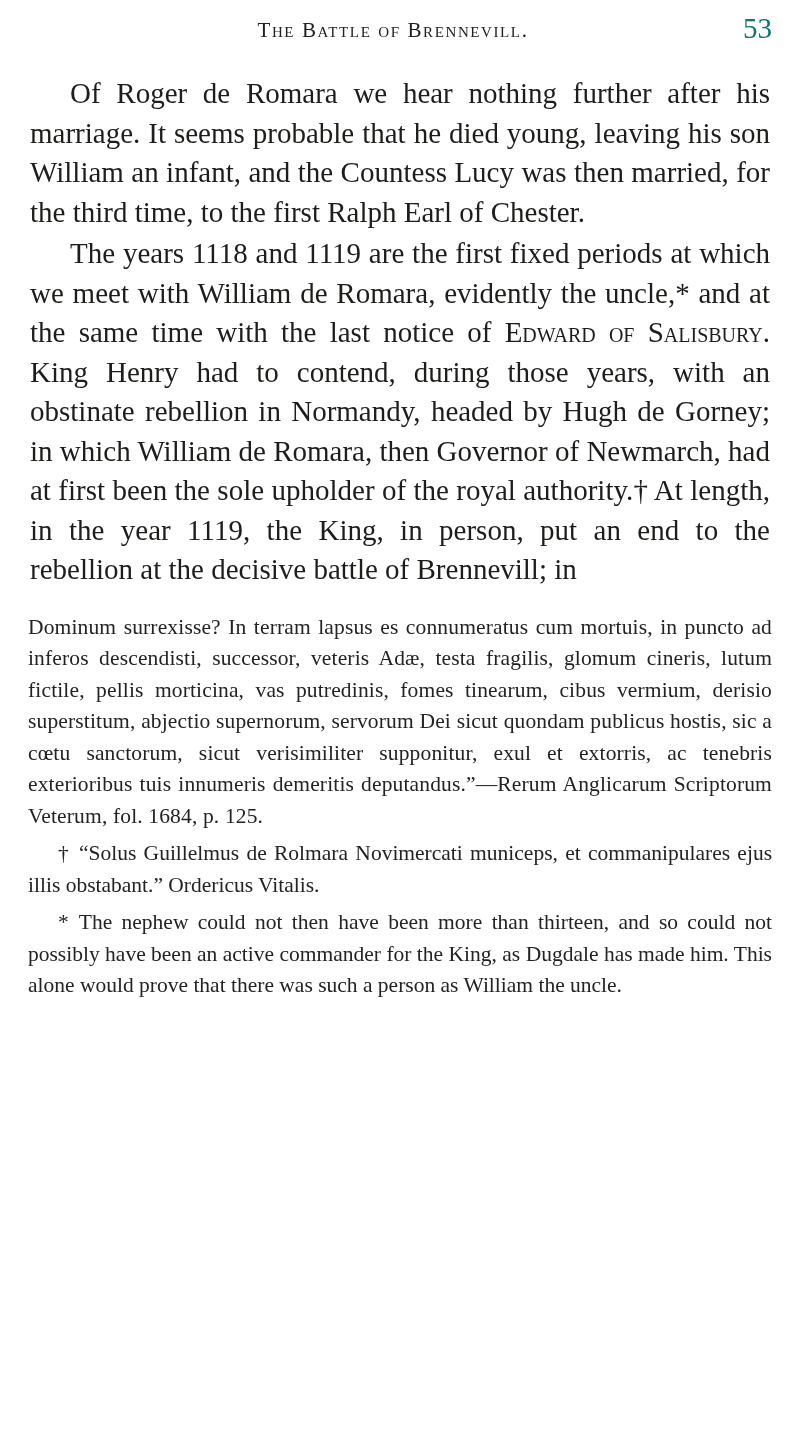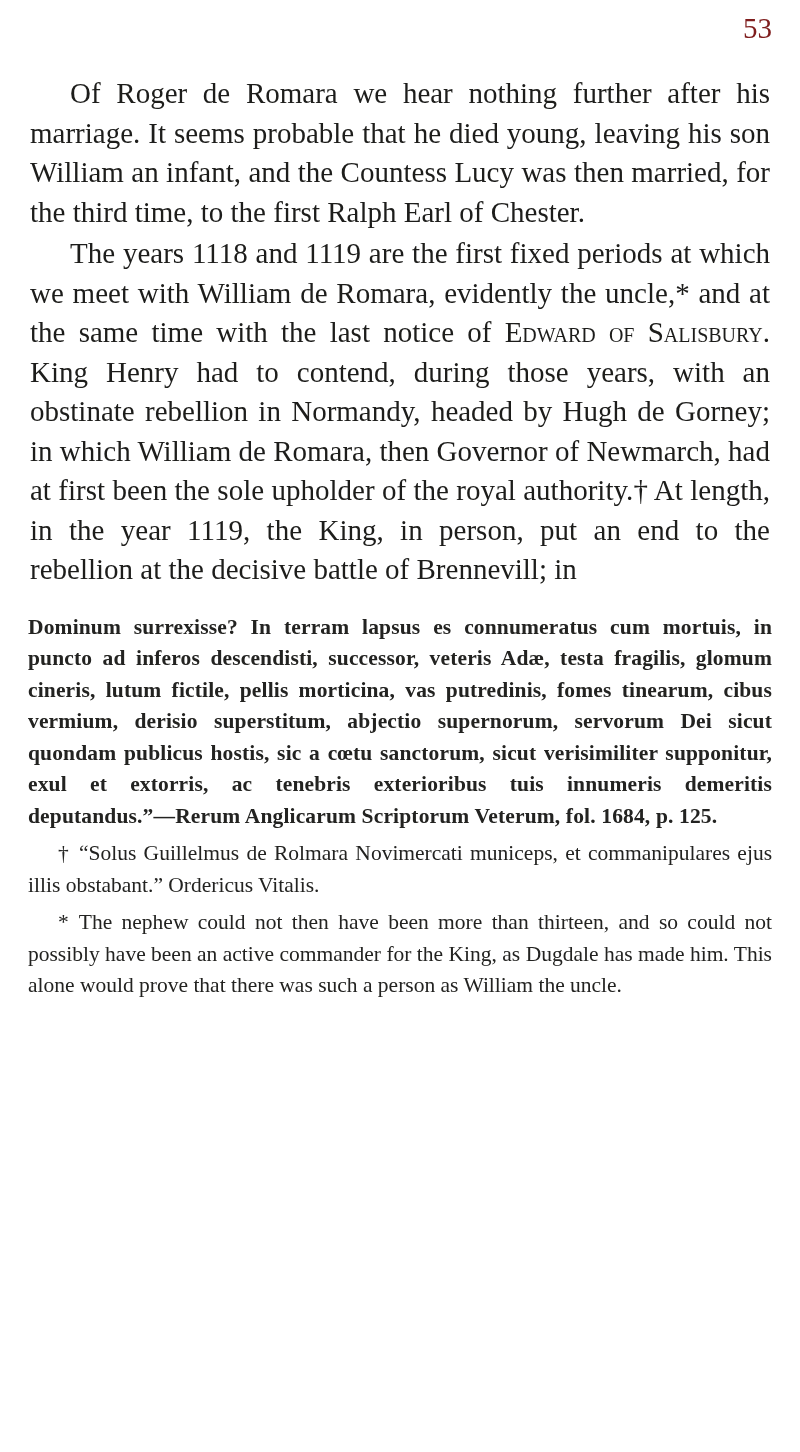--- a/index.html
+++ b/index.html
@@ -35,21 +35,21 @@
     letter-spacing: 1.6px;
     color: #20201e;
     padding-left: 10px;
     padding-right: 24px;
   }
   .page-number {
     position: absolute;
     right: 28px;
     top: -6px;
     font-size: 29px;
-    color: #7f1d1d;
+    color: #0f766e;
   }
 
   
   .body-text {
     margin: 18px 30px 0 30px;
     font-size: 29px;
     line-height: 39.5px;
     text-align: justify;
     text-justify: inter-word;
     color: #1d1d1b;
@@ -70,21 +70,20 @@
     margin: 22px 28px 0 28px;
     font-size: 21.5px;
     line-height: 31.5px;
     text-align: justify;
     color: #232321;
     font-family: "Liberation Serif", serif;
   }
   .notes .latin {
     margin: 0;
     letter-spacing: 0.15px;
-    font-weight: bold;
   }
   .note {
     margin: 6px 0 0 0;
     text-indent: 30px;
   }
   .note-marker {
     letter-spacing: 1px;
   }
   .daggermark {
     font-family: "Liberation Serif", serif;
@@ -93,20 +92,21 @@
   .spacer-bottom {
     height: 80px;
   }
 </style>
 </head>
 <body>
 
 <div class="page">
 
   <div class="header">
+    <div class="header-title">The Battle of Brennevill.</div>
     <div class="page-number">53</div>
   </div>
 
   <div class="body-text">
     <p>Of Roger de Romara we hear nothing further after his marriage. It seems probable that he died young, leaving his son William an infant, and the Countess Lucy was then married, for the third time, to the first Ralph Earl of Chester.</p>
     <p>The years 1118 and 1119 are the first fixed periods at which we meet with William de Romara, evidently the uncle,* and at the same time with the last notice of <span class="sc">Edward of Salisbury</span>. King Henry had to contend, during those years, with an obstinate rebellion in Normandy, headed by Hugh de Gorney; in which William de Romara, then Governor of Newmarch, had at first been the sole upholder of the royal authority.† At length, in the year 1119, the King, in person, put an end to the rebellion at the decisive battle of Brennevill; in</p>
   </div>
 
   <div class="notes">
     <p class="latin">Dominum surrexisse? In terram lapsus es connumeratus cum mortuis, in puncto ad inferos descendisti, successor, veteris Adæ, testa fragilis, glomum cineris, lutum fictile, pellis morticina, vas putredinis, fomes tinearum, cibus vermium, derisio superstitum, abjectio supernorum, servorum Dei sicut quondam publicus hostis, sic a cœtu sanctorum, sicut verisimiliter supponitur, exul et extorris, ac tenebris exterioribus tuis innumeris demeritis deputandus.”—Rerum Anglicarum Scriptorum Veterum, fol. 1684, p. 125.</p>

